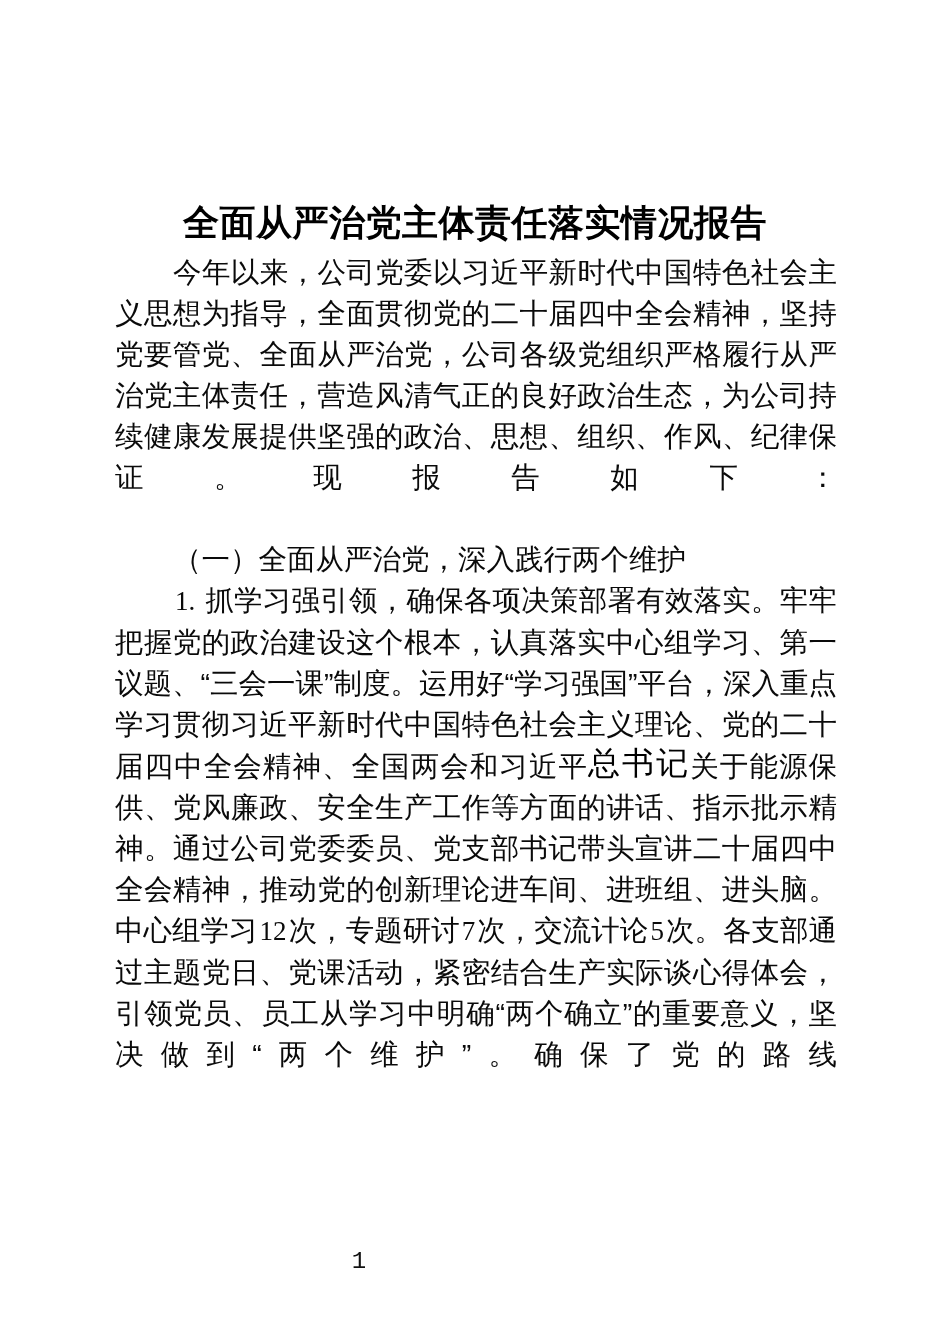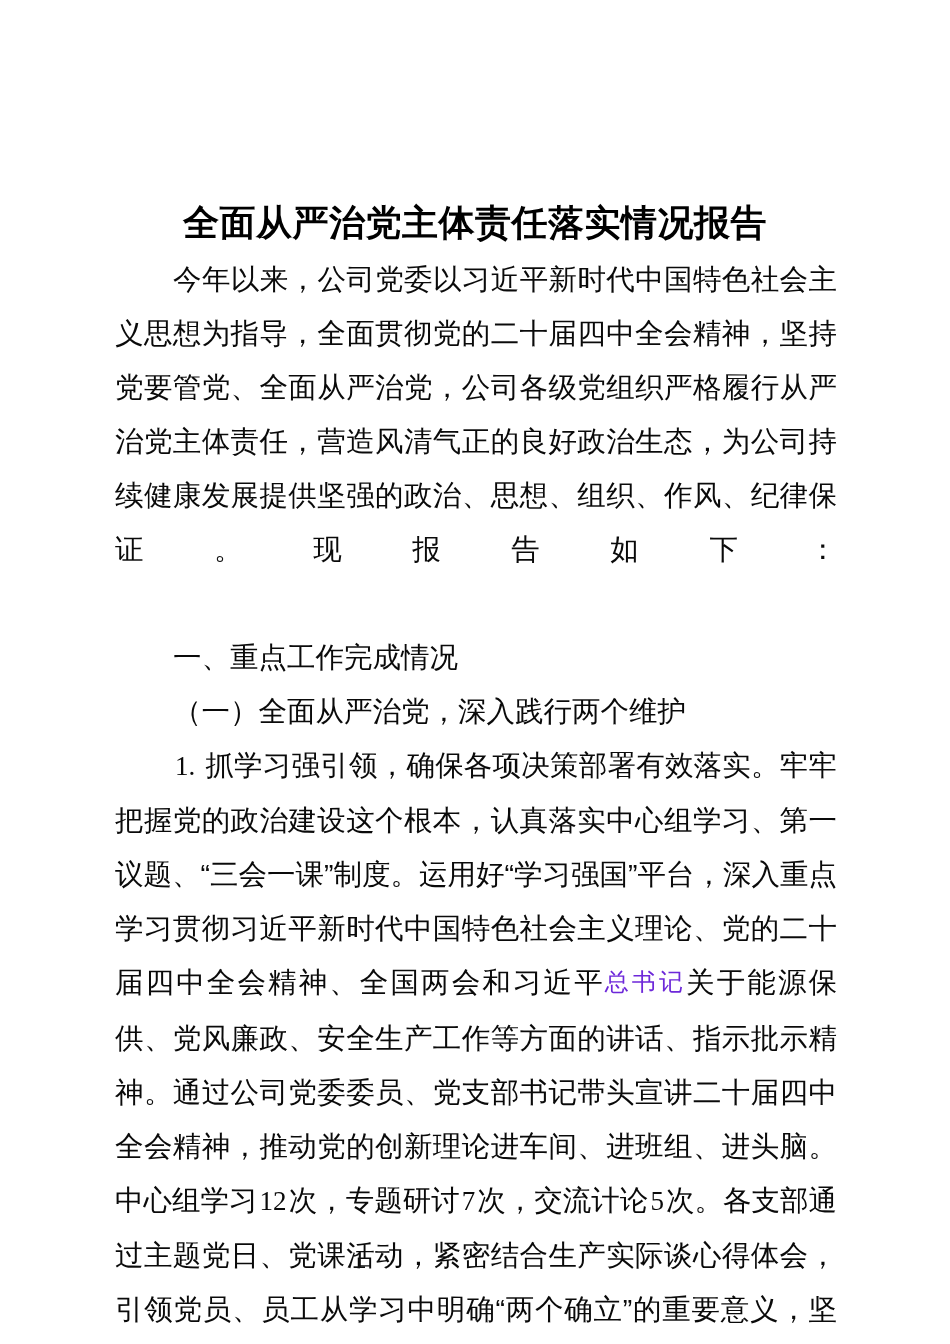--- a/index.html
+++ b/index.html
@@ -49,21 +49,21 @@
     top: 252px;
     width: 722px;
   }
 
   p.para {
     margin: 0;
     padding: 0;
     font-family: "Liberation Sans", "DejaVu Sans", sans-serif;
     font-weight: 400;
     font-size: 28.5px;
-    line-height: 54px;
+    line-height: 41px;
     text-align: justify;
     text-justify: inter-character;
     text-indent: 58px;
     color: #0a0a0a;
     word-break: break-all;
   }
 
   
   p.para::after {
     content: "";
@@ -74,24 +74,24 @@
   
   p.para.heading {
     text-align: left;
     word-break: normal;
   }
   p.para.heading::after { display: none; }
 
   
   .subfont {
     font-family: "DejaVu Serif", "Liberation Serif", serif;
-    font-size: 24px;
+    font-size: 32px;
     font-weight: 400;
     letter-spacing: 1px;
-    color: #6d28d9;
+    color: #000000;
     position: relative;
     top: -2px;
   }
 
   
   .num {
     font-family: "Liberation Serif", "DejaVu Serif", serif;
     font-size: 27px;
     padding: 0 2px;
   }
@@ -113,21 +113,20 @@
 <body>
 
 <div class="page">
 
   <h1 class="doc-title">全面从严治党主体责任落实情况报告</h1>
 
   <div class="body-block">
 
     <p class="para">今年以来，公司党委以习近平新时代中国特色社会主义思想为指导，全面贯彻党的二十届四中全会精神，坚持党要管党、全面从严治党，公司各级党组织严格履行从严治党主体责任，营造风清气正的良好政治生态，为公司持续健康发展提供坚强的政治、思想、组织、作风、纪律保证。现报告如下：</p>
 
-    <p class="para heading">一、重点工作完成情况</p>
 
     <p class="para heading">（一）全面从严治党，深入践行两个维护</p>
 
     <p class="para"><span class="num">1.</span> 抓学习强引领，确保各项决策部署有效落实。牢牢把握党的政治建设这个根本，认真落实中心组学习、第一议题、“三会一课”制度。运用好“学习强国”平台，深入重点学习贯彻习近平新时代中国特色社会主义理论、党的二十届四中全会精神、全国两会和习近平<span class="subfont">总书记</span>关于能源保供、党风廉政、安全生产工作等方面的讲话、指示批示精神。通过公司党委委员、党支部书记带头宣讲二十届四中全会精神，推动党的创新理论进车间、进班组、进头脑。中心组学习<span class="num">12</span>次，专题研讨<span class="num">7</span>次，交流计论<span class="num">5</span>次。各支部通过主题党日、党课活动，紧密结合生产实际谈心得体会，引领党员、员工从学习中明确“两个确立”的重要意义，坚决做到“两个维护”。确保了党的路线</p>
 
   </div>
 
   <div class="page-number">1</div>
 
 </div>

